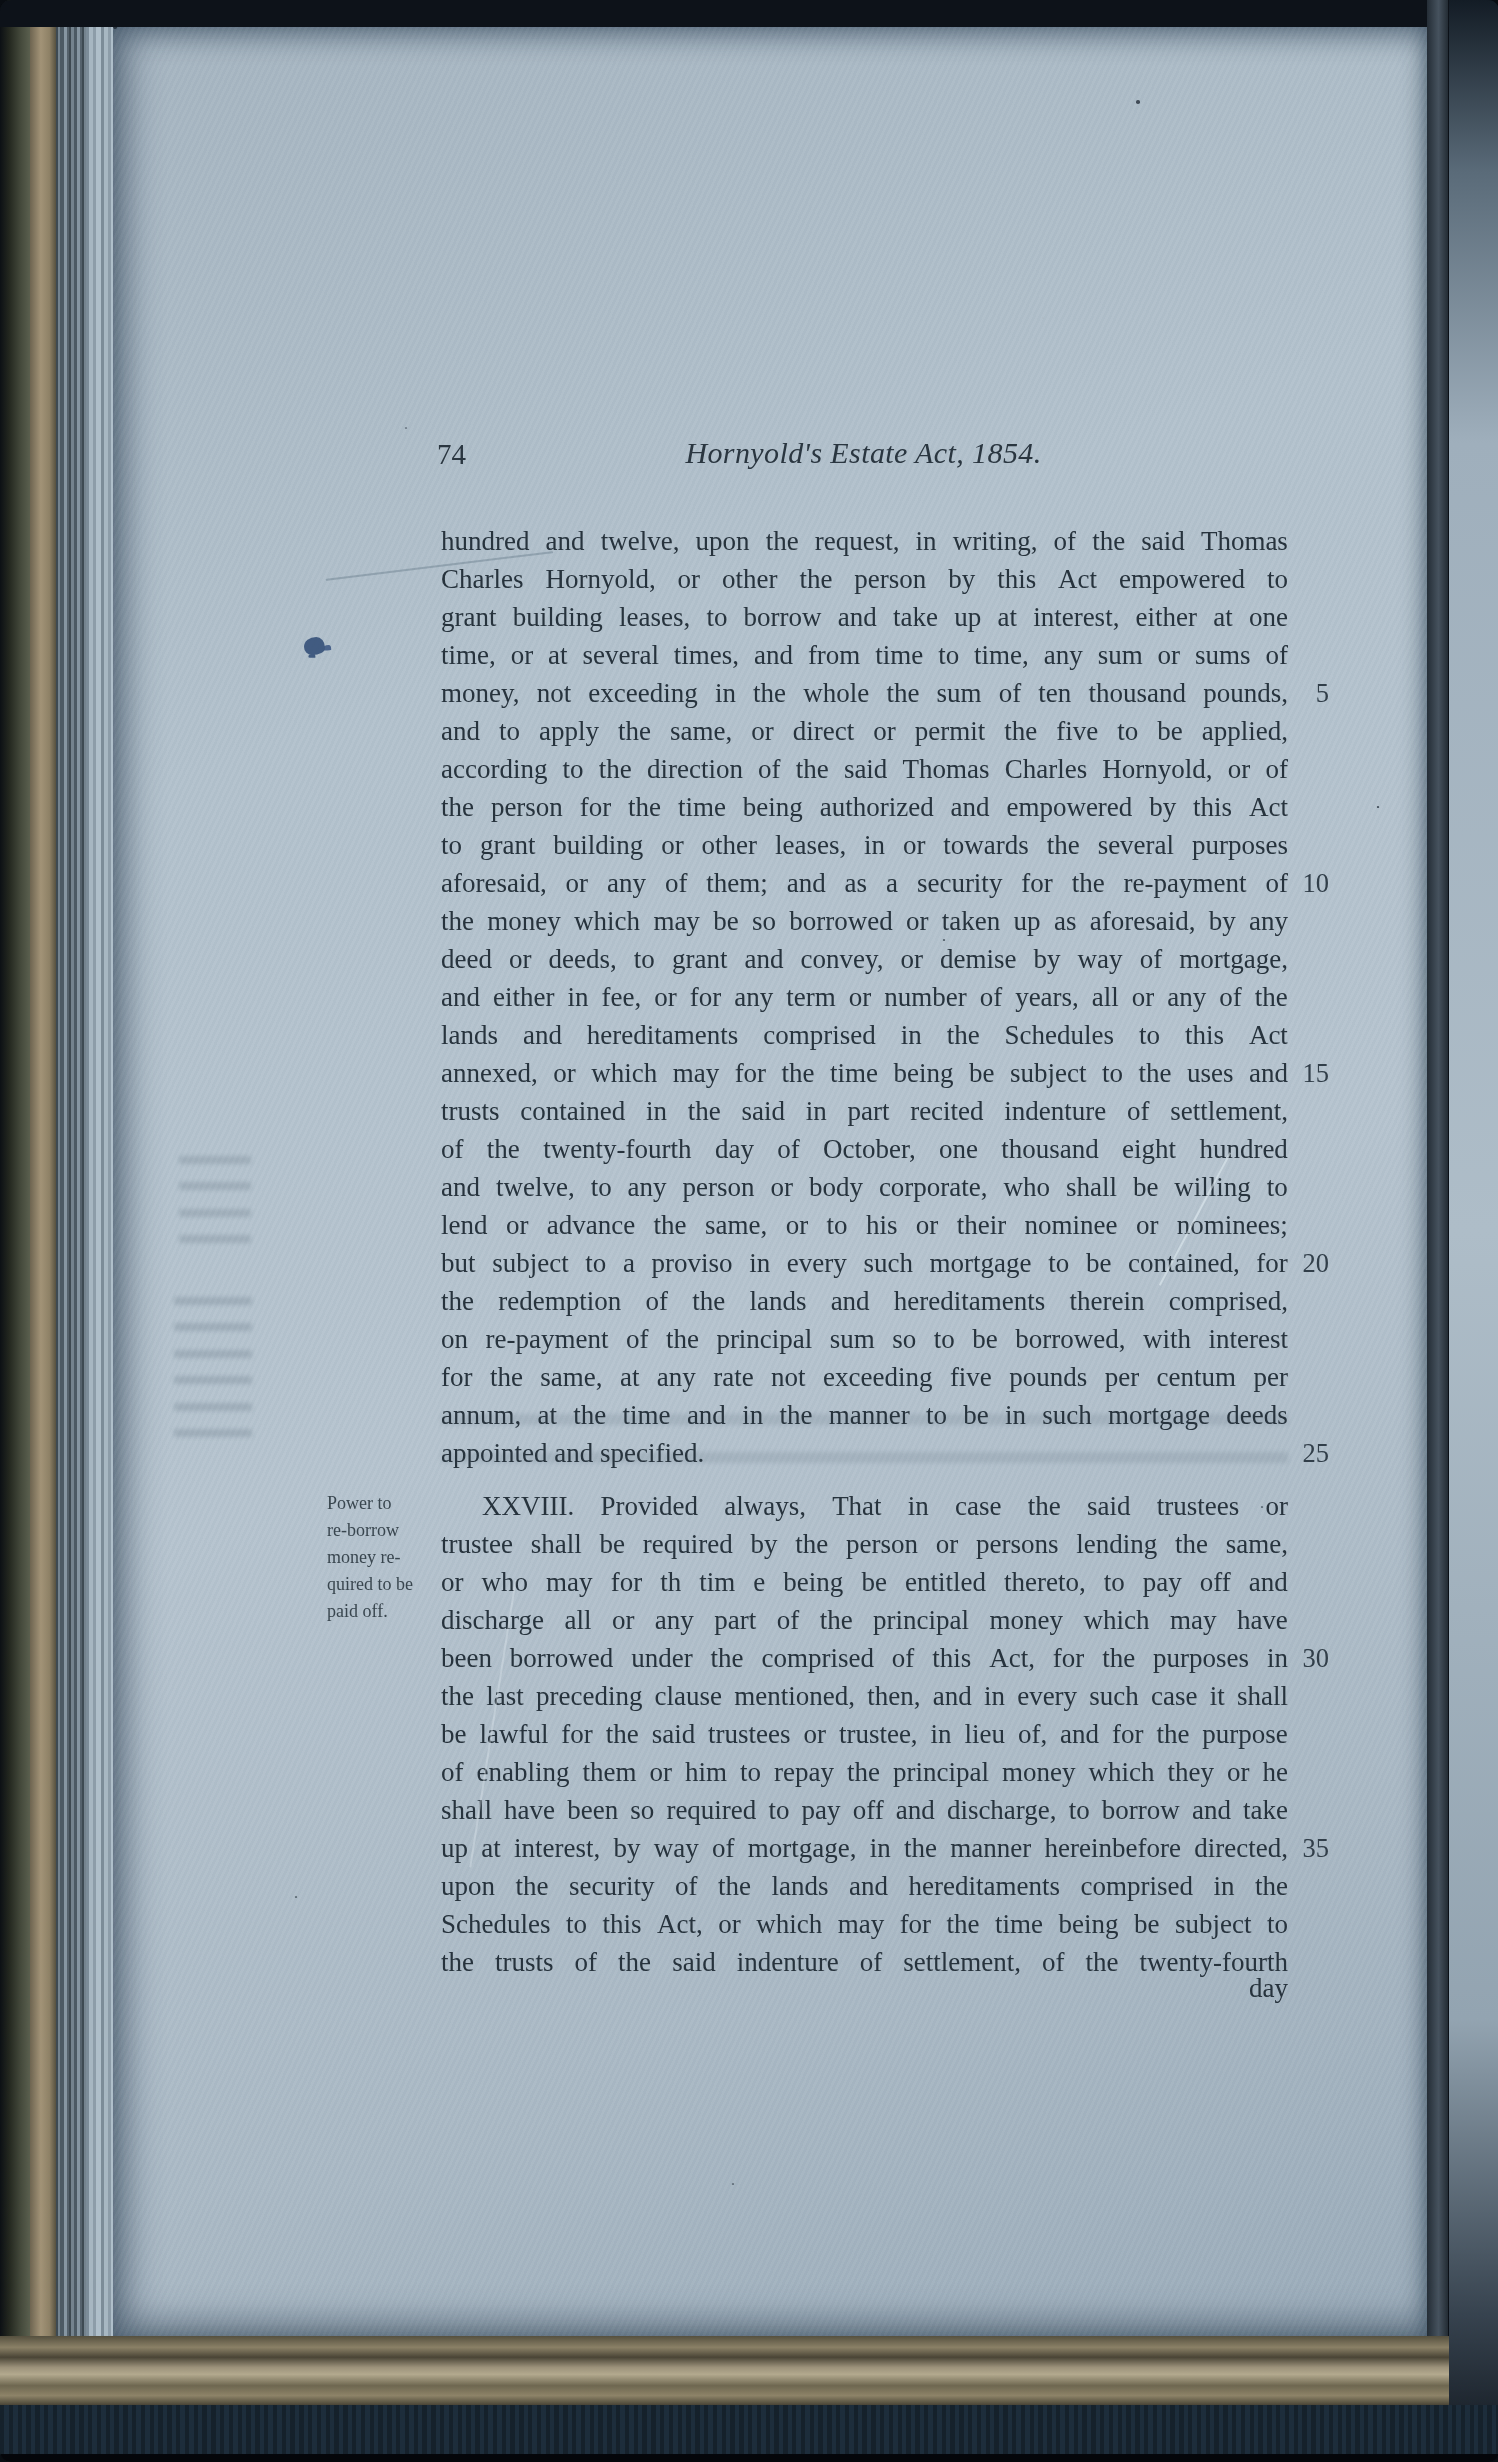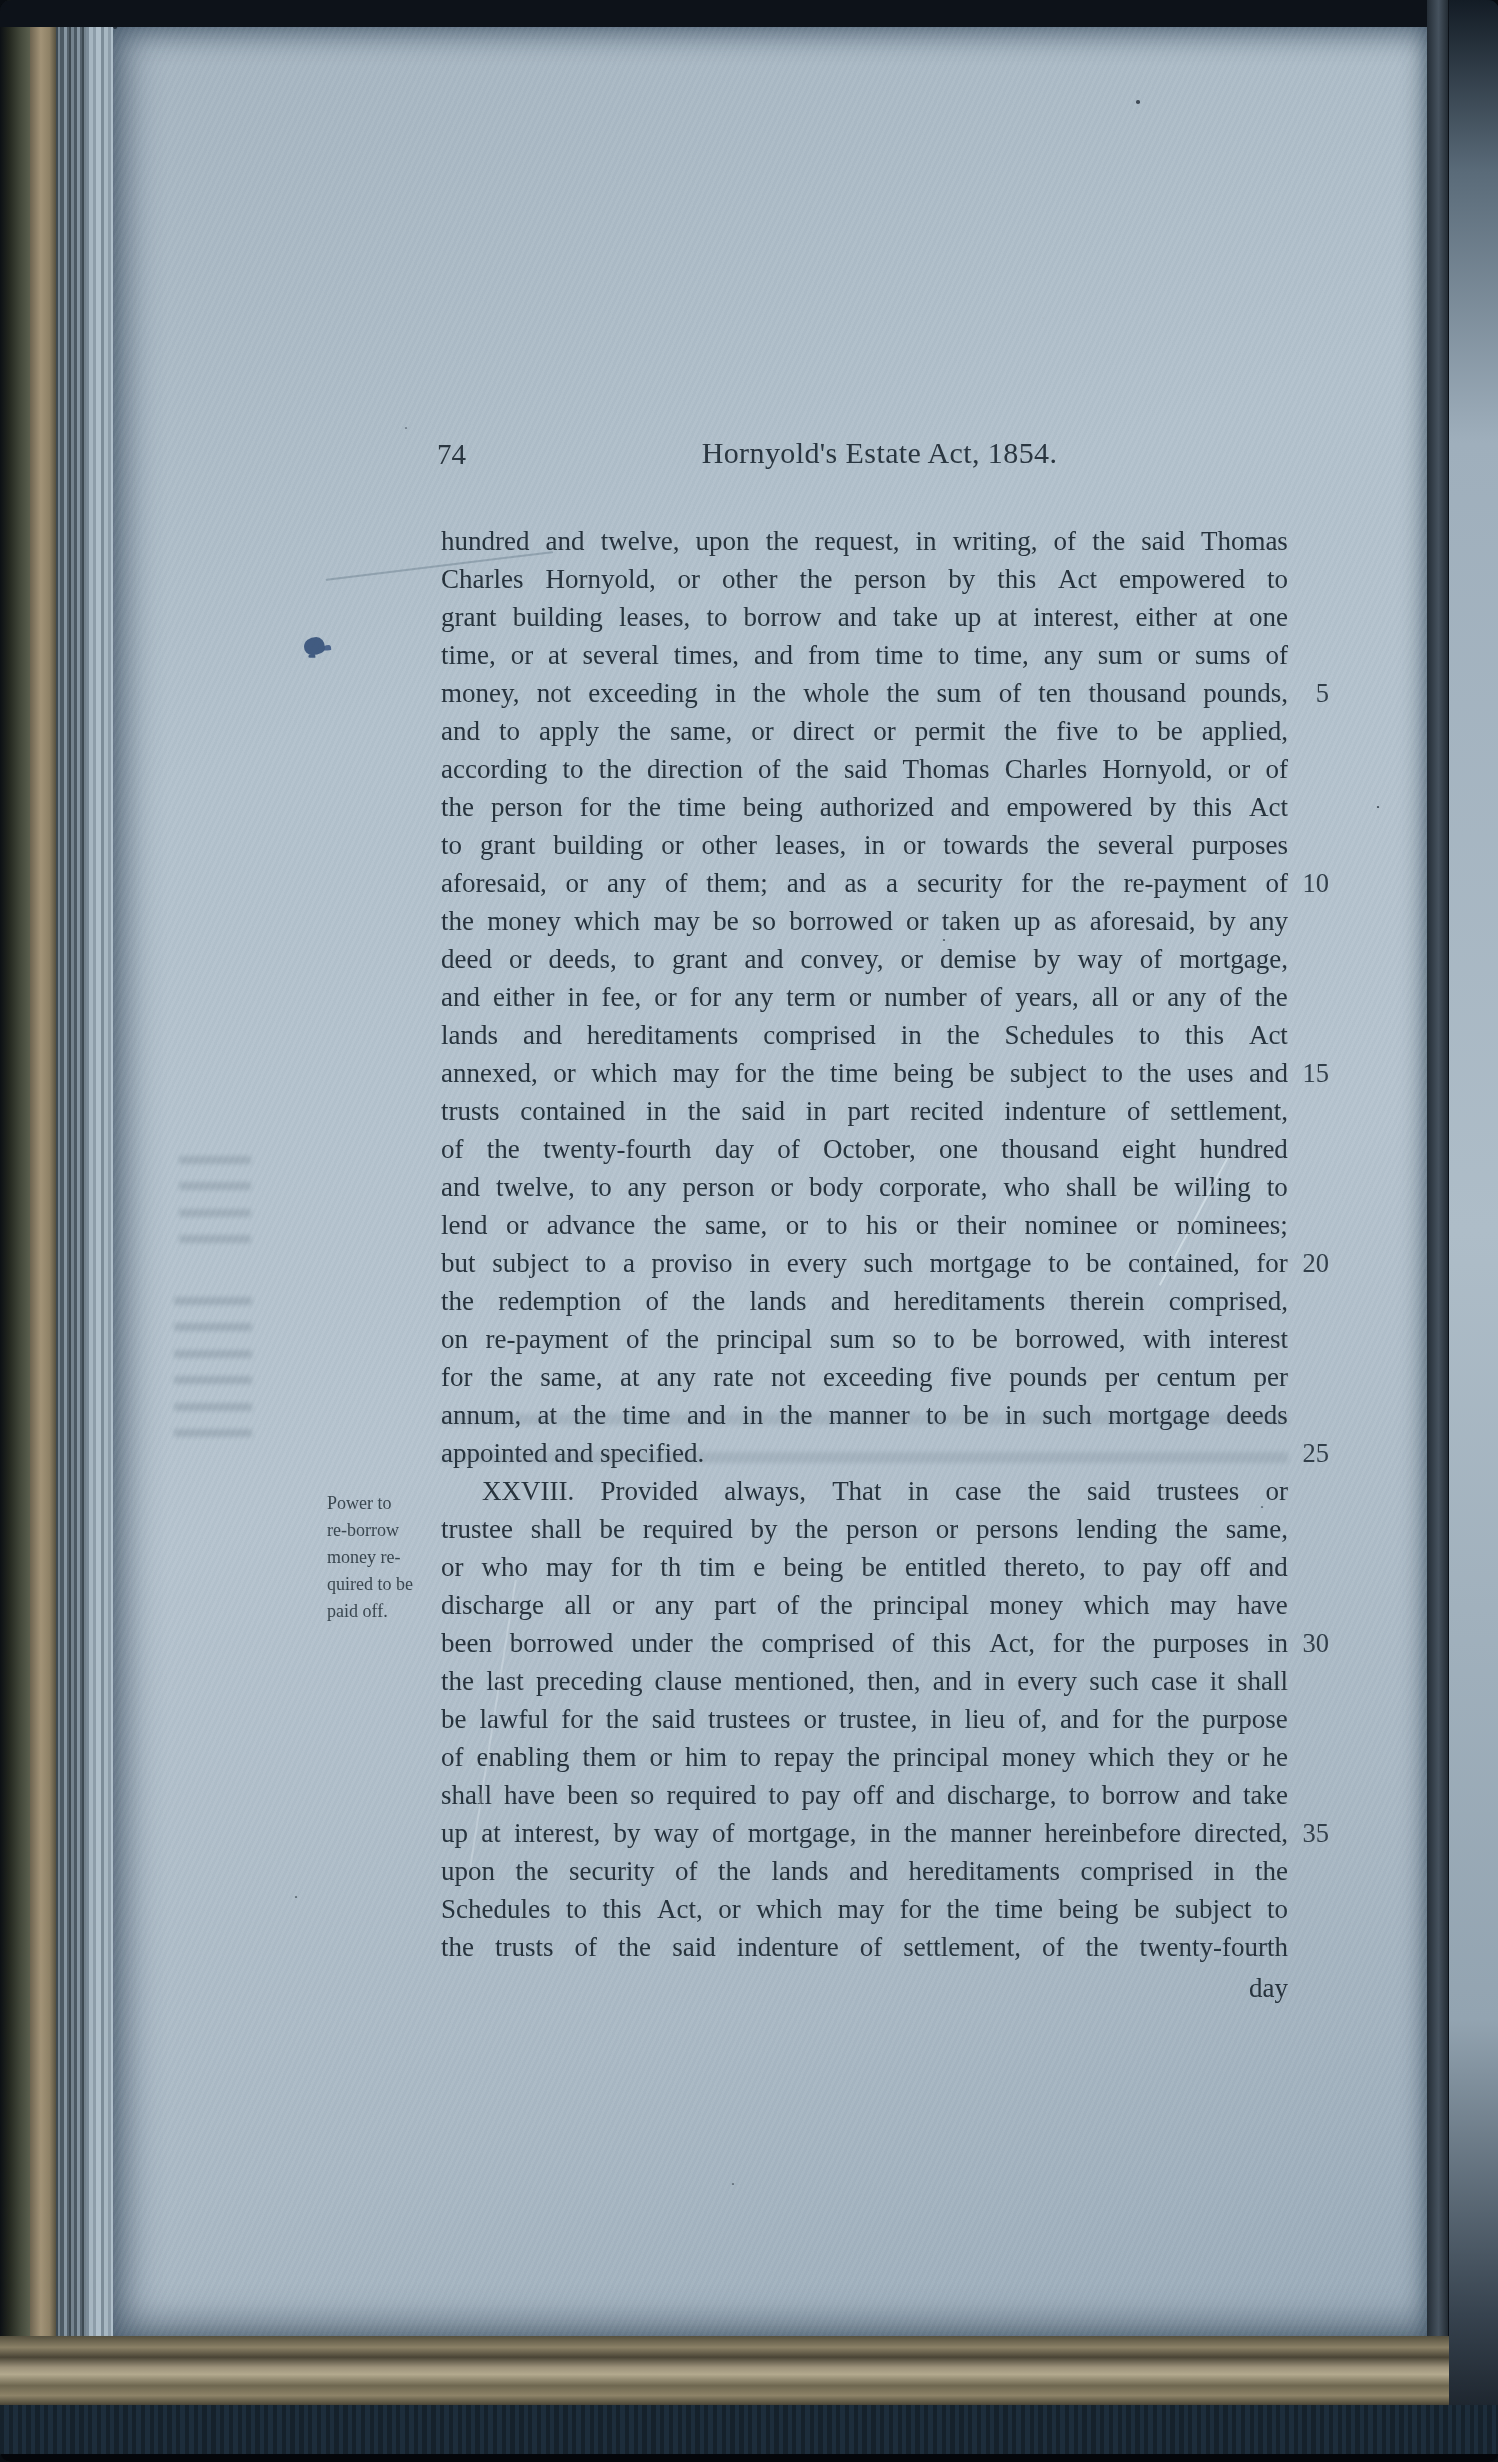--- a/index.html
+++ b/index.html
@@ -32,27 +32,27 @@
     border-radius:5.3px 3.5px 0 0;
     box-shadow:inset 0 14px 23px rgba(38,58,78,.38),
                inset 23px 0 30px rgba(38,58,78,.28),
                inset -7px 0 14px rgba(38,58,78,.22),
                inset 0 -19.4px 30px rgba(46,62,78,.40);}
   .page::before{content:'';position:absolute;inset:0;pointer-events:none;
     background:repeating-linear-gradient(115deg,rgba(255,255,255,.025) 0 2.6px,rgba(40,60,80,.025) 2.6px 5.3px);}
 
   
   .pagenum{position:absolute;left:324px;top:413px;font-size:29px;color:#2a3640;}
-  .runtitle{position:absolute;left:343px;top:411px;width:847px;text-align:center;
-    font-size:30px;letter-spacing:0.4px;color:#2a3640;}
+  .runtitle{position:absolute;left:327px;top:411px;width:847px;text-align:center;
+    font-style:italic;font-size:30px;letter-spacing:0.4px;color:#2a3640;}
 
   
   .textblock{position:absolute;left:328px;top:497px;width:847px;color:#27333d;}
   .para{position:relative;}
-  .para + .para{}
+  .para + .para{margin-top:15px;}
   .bline{position:relative;height:38px;line-height:38px;font-size:27px;}
   .bline.j{display:flex;justify-content:space-between;}
   .bline.j span{display:inline-block;}
   .bline.ind{padding-left:41px;}
   .lnum{position:absolute;right:-41px;width:55px;text-align:right;font-size:26.5px;color:#313e49;}
   .catchword{position:absolute;left:328px;top:1948px;width:847px;text-align:right;
     font-size:27px;color:#27333d;}
 
   
   .marginnote{position:absolute;left:214px;top:1465px;width:124px;

